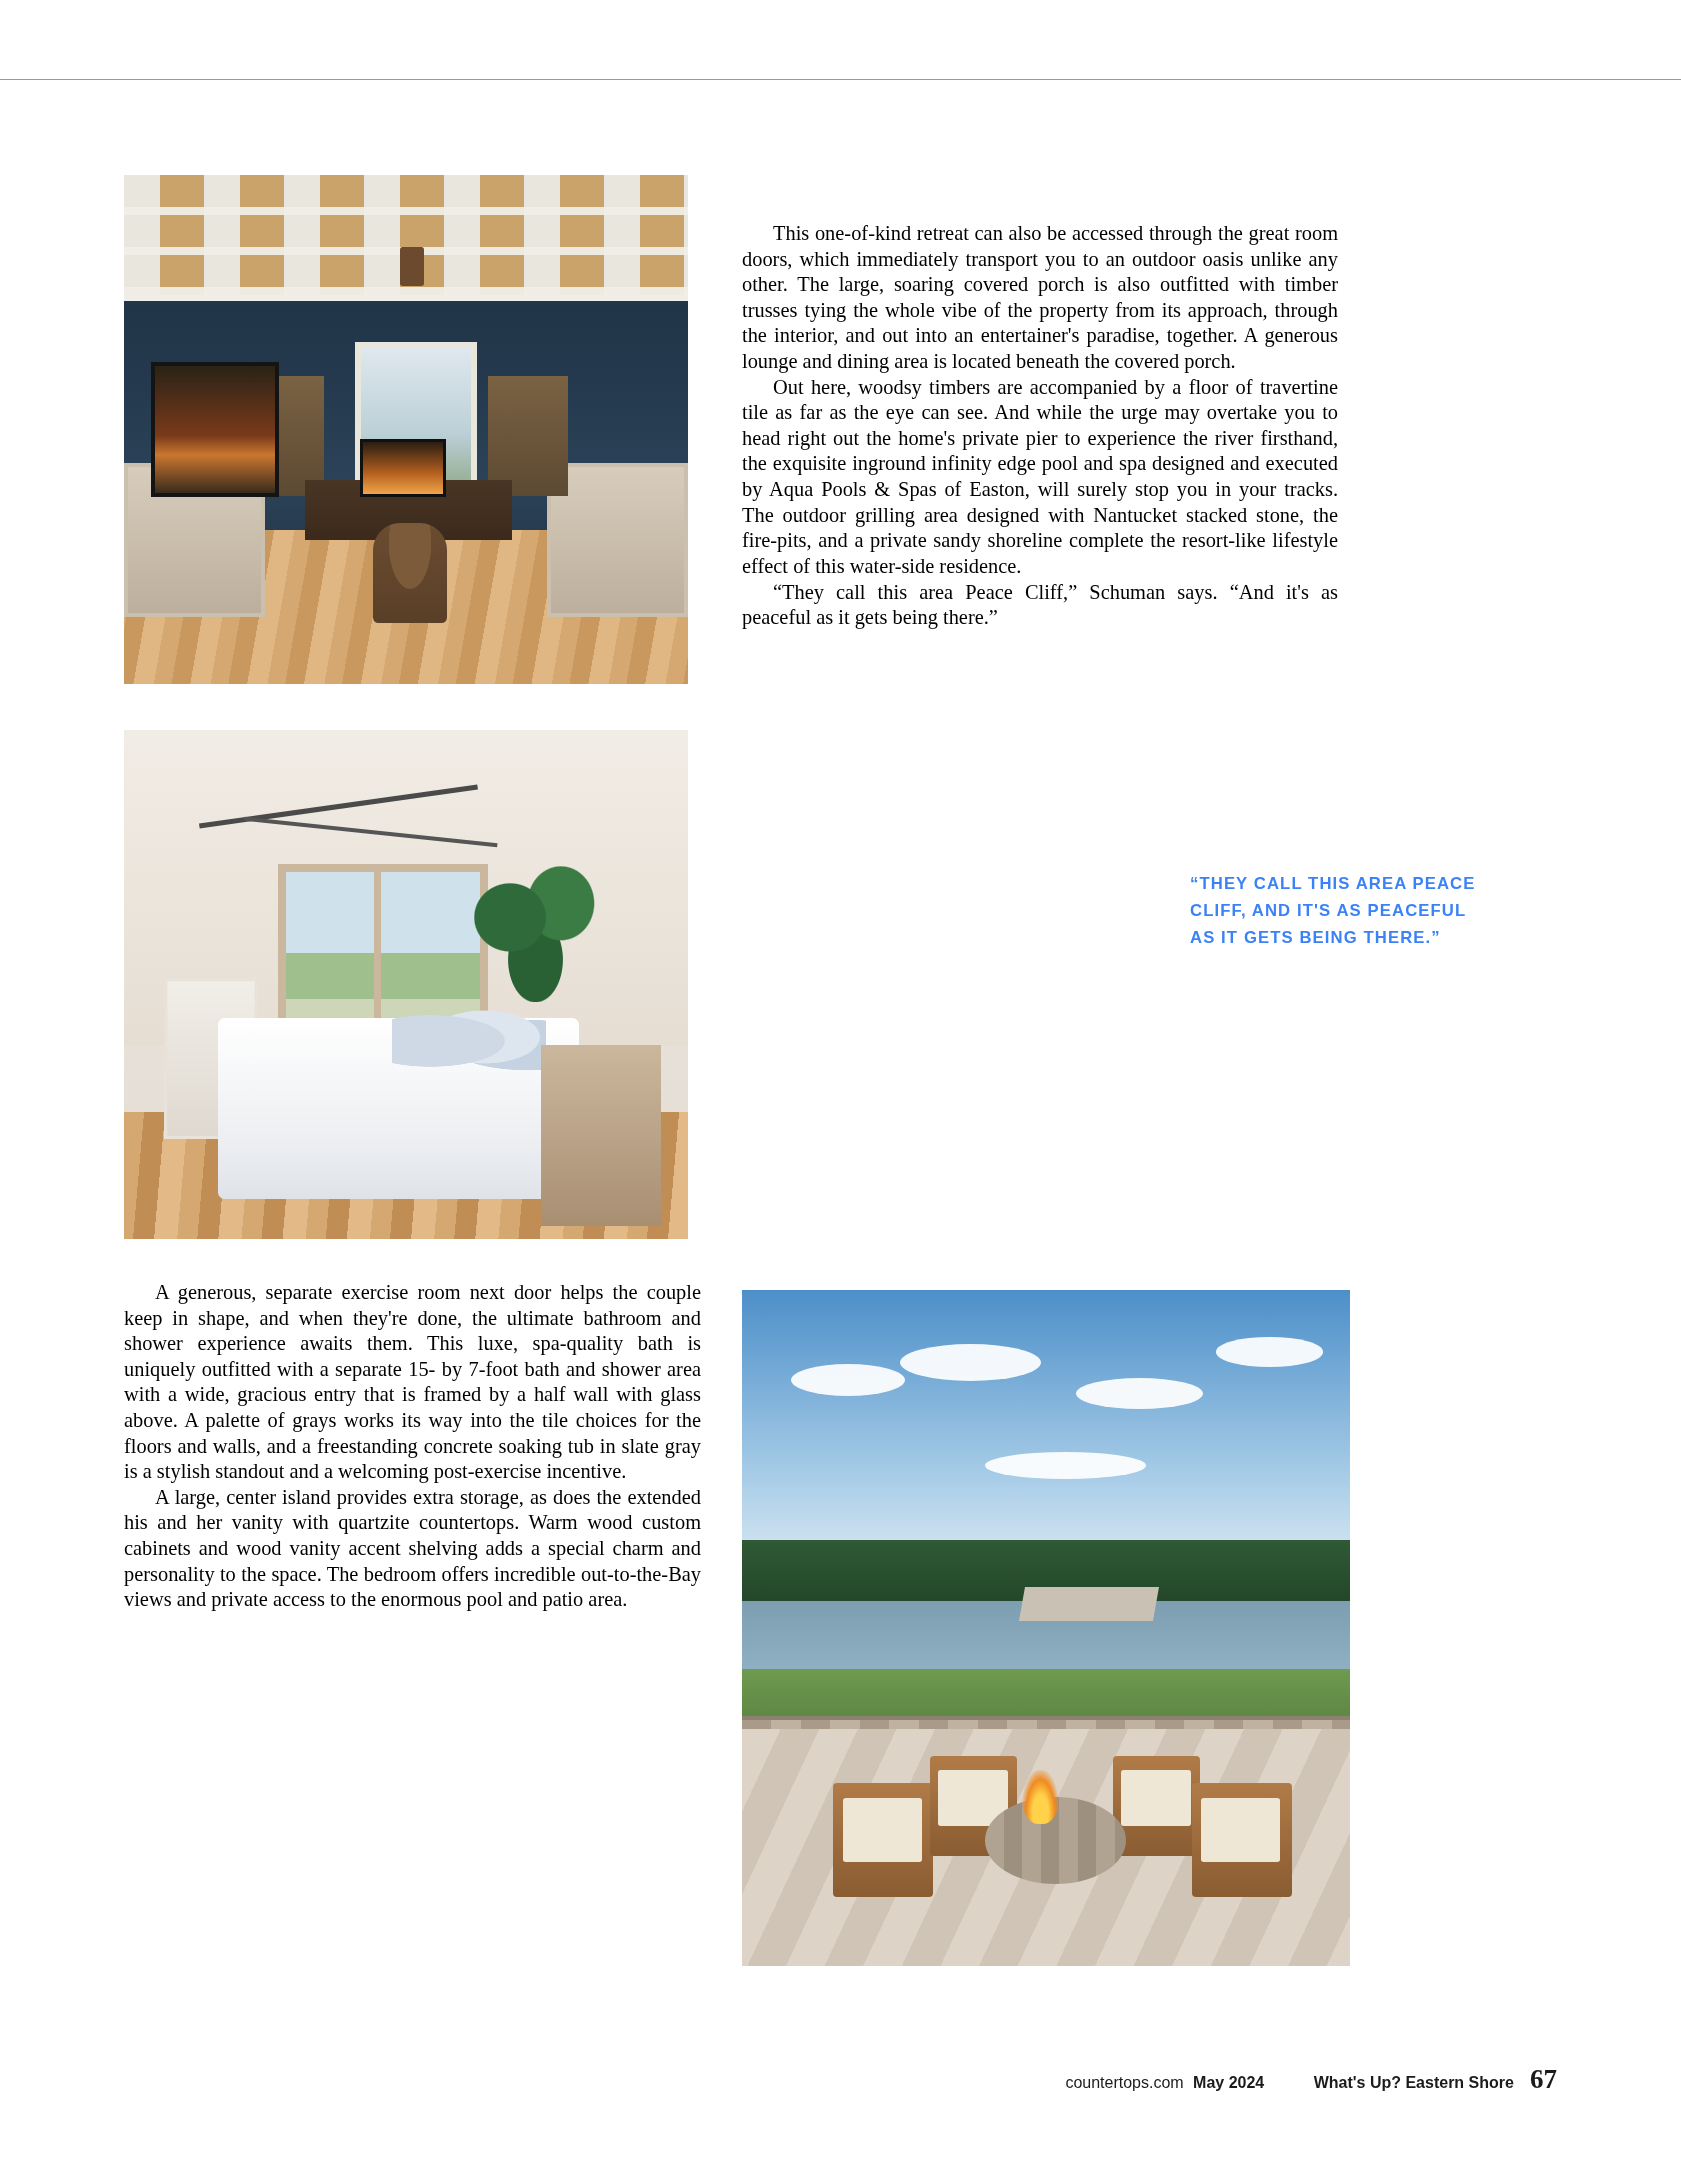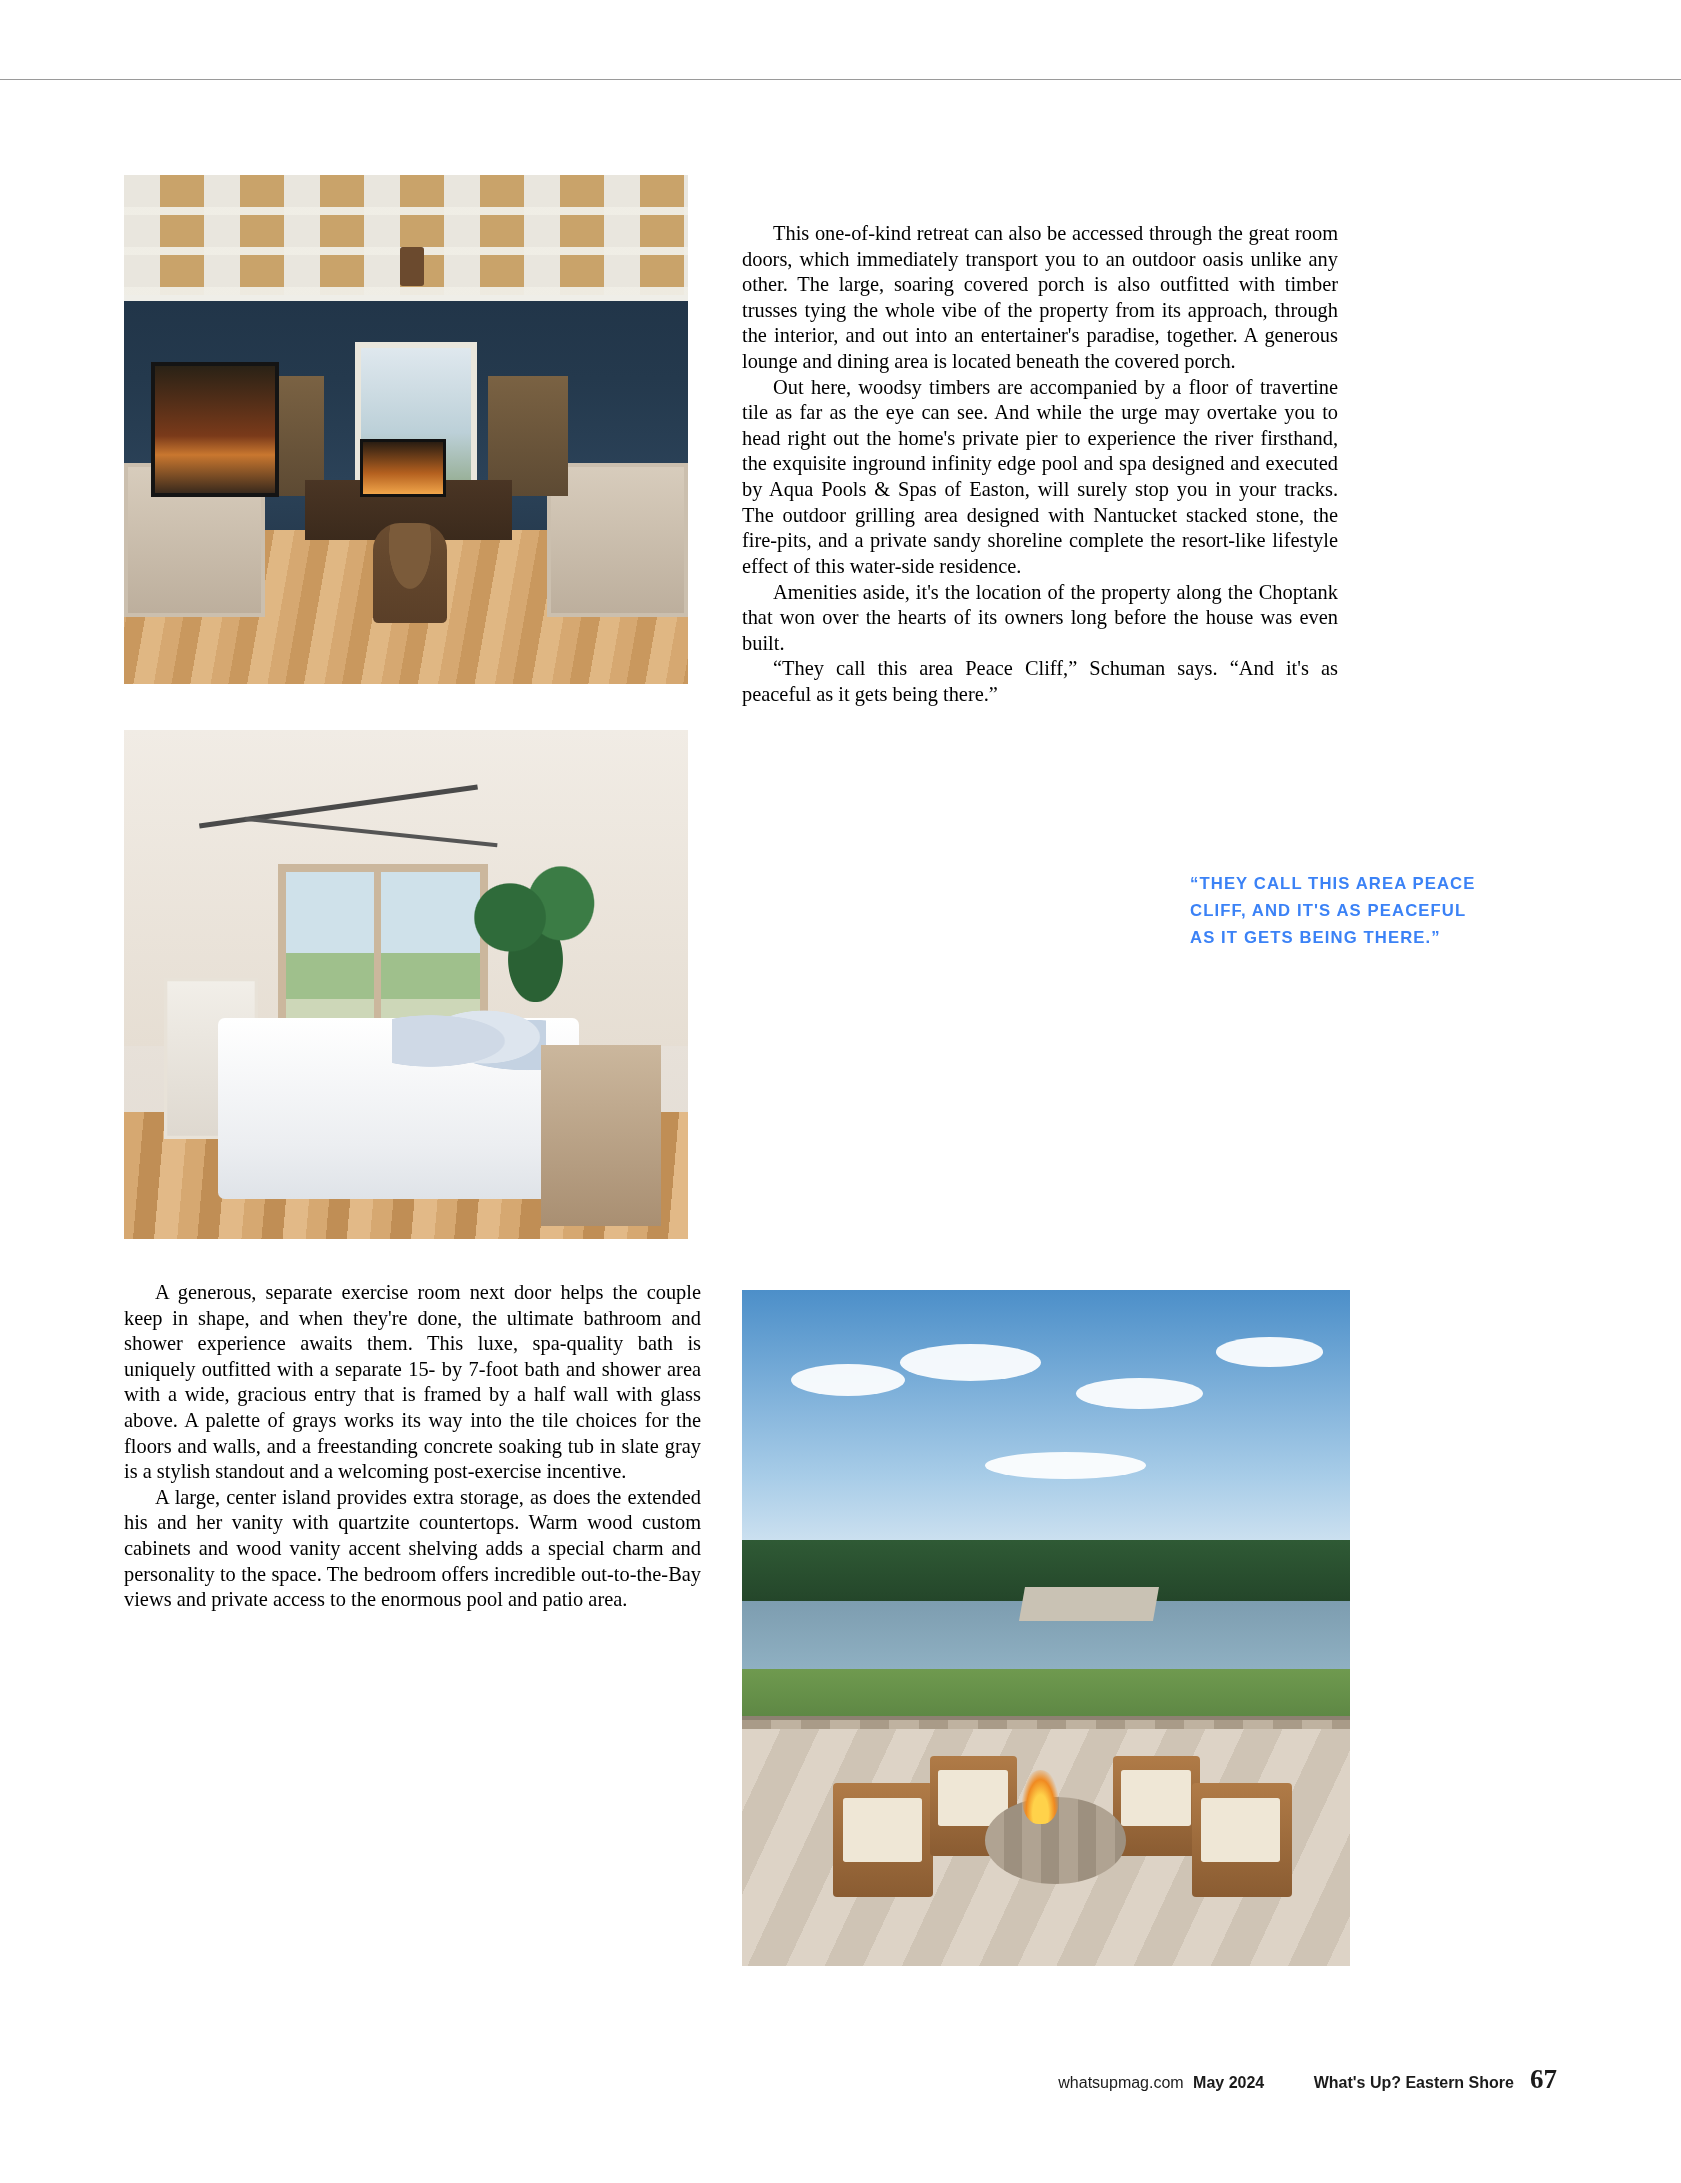--- a/index.html
+++ b/index.html
@@ -359,32 +359,31 @@
     <div class="chair-d">
       <div class="cushion" style="left:9.4px; top:14.7px; width:79px; height:64px;"></div>
     </div>
     <div class="firepit"></div>
     <div class="flame"></div>
   </div>
 
   <div class="col" id="col-right-top">
     <p class="first">This one-of-kind retreat can also be accessed through the great room doors, which immediately transport you to an outdoor oasis unlike any other. The large, soaring covered porch is also outfitted with timber trusses tying the whole vibe of the property from its approach, through the interior, and out into an entertainer's paradise, together. A generous lounge and dining area is located beneath the covered porch.</p>
     <p>Out here, woodsy timbers are accompanied by a floor of travertine tile as far as the eye can see. And while the urge may overtake you to head right out the home's private pier to experience the river firsthand, the exquisite inground infinity edge pool and spa designed and executed by Aqua Pools &amp; Spas of Easton, will surely stop you in your tracks. The outdoor grilling area designed with Nantucket stacked stone, the fire-pits, and a private sandy shoreline complete the resort-like lifestyle effect of this water-side residence.</p>
-    <p>Amenities aside, it's the location of the property along the Choptank that won over the hearts of its owners long before the house was even built.</p>
     <p>“They call this area Peace Cliff,” Schuman says. “And it's as peaceful as it gets being there.”</p>
   </div>
 
   <div id="pullquote">“They call this area Peace Cliff, and it's as peaceful as it gets being there.”</div>
 
   <div class="col" id="col-left-bottom">
     <p class="first">A generous, separate exercise room next door helps the couple keep in shape, and when they're done, the ultimate bathroom and shower experience awaits them. This luxe, spa-quality bath is uniquely outfitted with a separate 15- by 7-foot bath and shower area with a wide, gracious entry that is framed by a half wall with glass above. A palette of grays works its way into the tile choices for the floors and walls, and a freestanding concrete soaking tub in slate gray is a stylish standout and a welcoming post-exercise incentive.</p>
     <p>A large, center island provides extra storage, as does the extended his and her vanity with quartzite countertops. Warm wood custom cabinets and wood vanity accent shelving adds a special charm and personality to the space. The bedroom offers incredible out-to-the-Bay views and private access to the enormous pool and patio area.</p>
   </div>
 
   <div id="footer">
-    <span class="site">whatsupmag.com</span>
+    <span class="site">countertops.com</span>
     <span class="issue">May 2024</span>
     <span class="mag">What's Up? Eastern Shore</span>
     <span class="pageno">67</span>
   </div>
 
 </div>
 
 
 </body></html>

